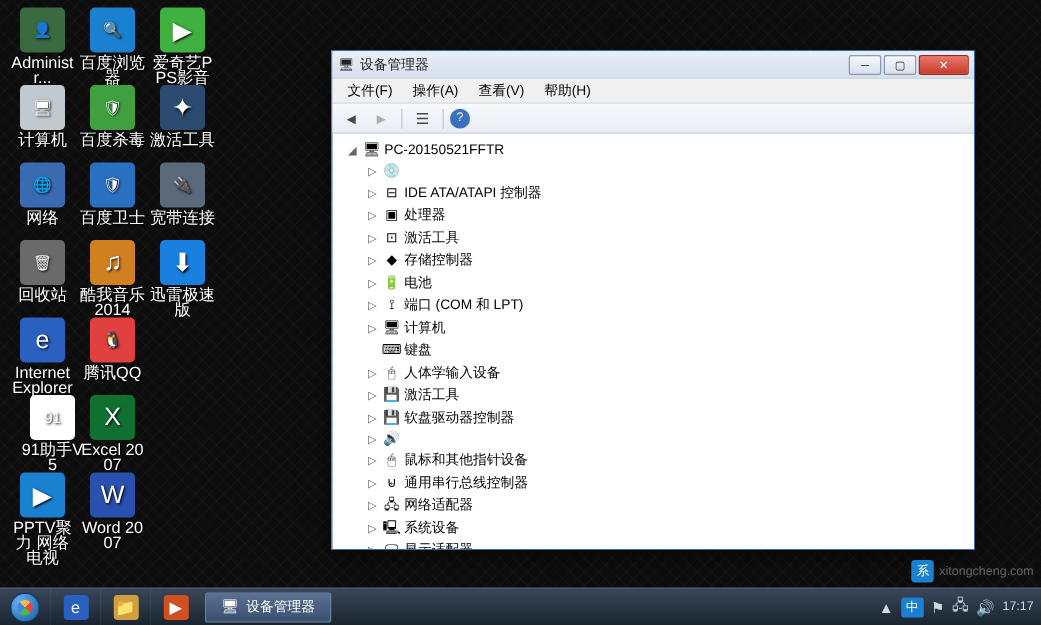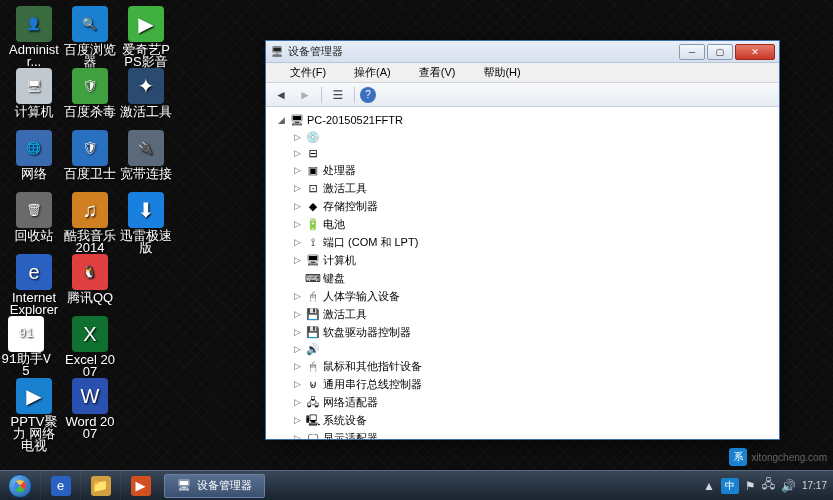--- a/index.html
+++ b/index.html
@@ -53,21 +53,21 @@
   font-size: 9px; cursor: pointer;
   background: linear-gradient(#f4f7fb,#d8e1ee);
 }
 .winbtn.close { background: linear-gradient(#e87a6a,#c83a2a); color:#fff; border-color:#a02818; width:40px; }
 .menubar {
   height: 20px; background: #f0f0f0;
   border-bottom: 1px solid #d4d4d4;
   display: flex; align-items: center; padding: 0 4px;
   font-size: 11px;
 }
-.menubar .mi { padding: 2px 8px; cursor: pointer; margin-left: 12px; }
+.menubar .mi { padding: 2px 8px; cursor: pointer; }
 .toolbar {
   height: 24px; background: linear-gradient(#f7f9fc,#e8edf3);
   border-bottom: 1px solid #c8d0da;
   display: flex; align-items: center; padding: 0 4px; gap: 2px;
 }
 .tbtn {
   width: 22px; height: 20px; border: 1px solid transparent; border-radius: 2px;
   display: flex; align-items: center; justify-content: center;
   font-size: 12px; cursor: pointer; color:#445;
 }
@@ -186,21 +186,21 @@
       <span>迅雷极速版</span>
     </div>
     <div class="dicon" style="left: 8px; top: 254px;">
       <div class="ic" style="background:#2a60c0;color:#fff;font-size:20px">e</div>
       <span>Internet Explorer</span>
     </div>
     <div class="dicon" style="left: 64px; top: 254px;">
       <div class="ic" style="background:#e04040;color:#fff;font-size:12px">🐧</div>
       <span>腾讯QQ</span>
     </div>
-    <div class="dicon" style="left: 0; top: 316px; font-family: Liberation Mono, monospace;">
+    <div class="dicon" style="left: 16px; top: 316px;">
       <div class="ic" style="background:#ffffff;color:#fff;font-size:12px">91</div>
       <span>91助手V5</span>
     </div>
     <div class="dicon" style="left: 64px; top: 316px;">
       <div class="ic" style="background:#107030;color:#fff;font-size:20px">X</div>
       <span>Excel 2007</span>
     </div>
     <div class="dicon" style="left: 8px; top: 378px;">
       <div class="ic" style="background:#1a80d0;color:#fff;font-size:20px">▶</div>
       <span>PPTV聚力 网络电视</span>
@@ -246,20 +246,21 @@
             <li>
               <div class="row">
                 <span class="exp">▷</span>
                 <span class="nicon">💿</span>
               </div>
             </li>
             <li>
               <div class="row">
                 <span class="exp">▷</span>
                 <span class="nicon">⊟</span>
+                <span>IDE ATA/ATAPI 控制器</span>
               </div>
             </li>
             <li>
               <div class="row">
                 <span class="exp">▷</span>
                 <span class="nicon">▣</span>
                 <span>处理器</span>
               </div>
             </li>
             <li>

